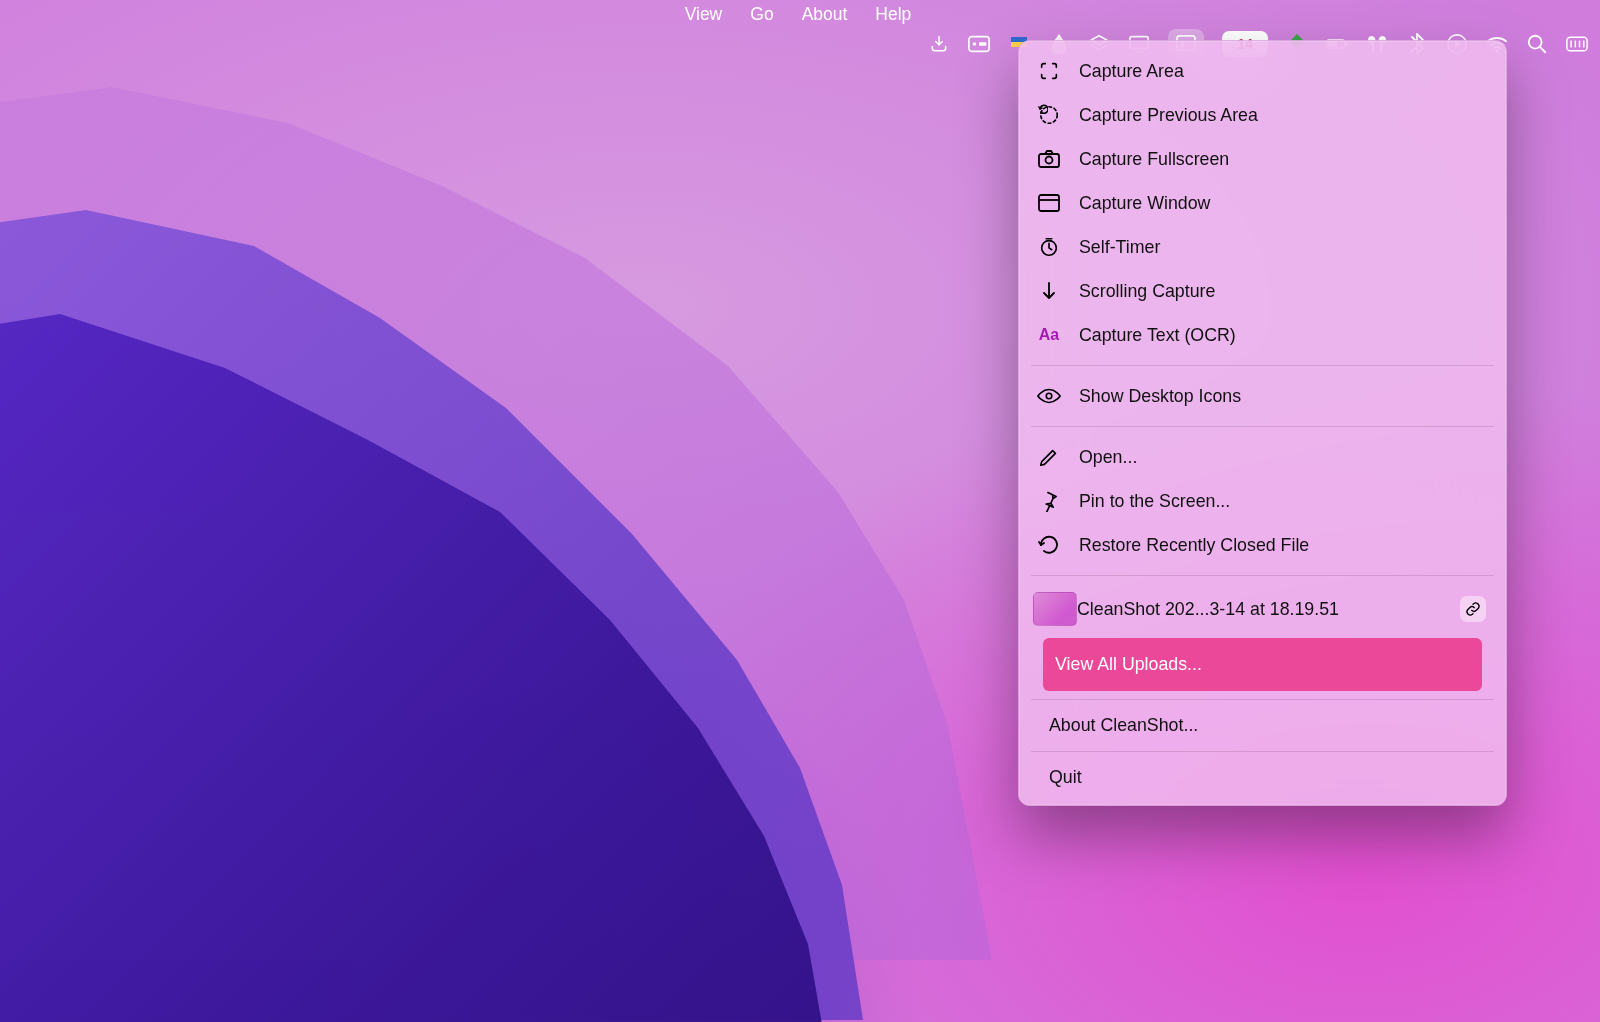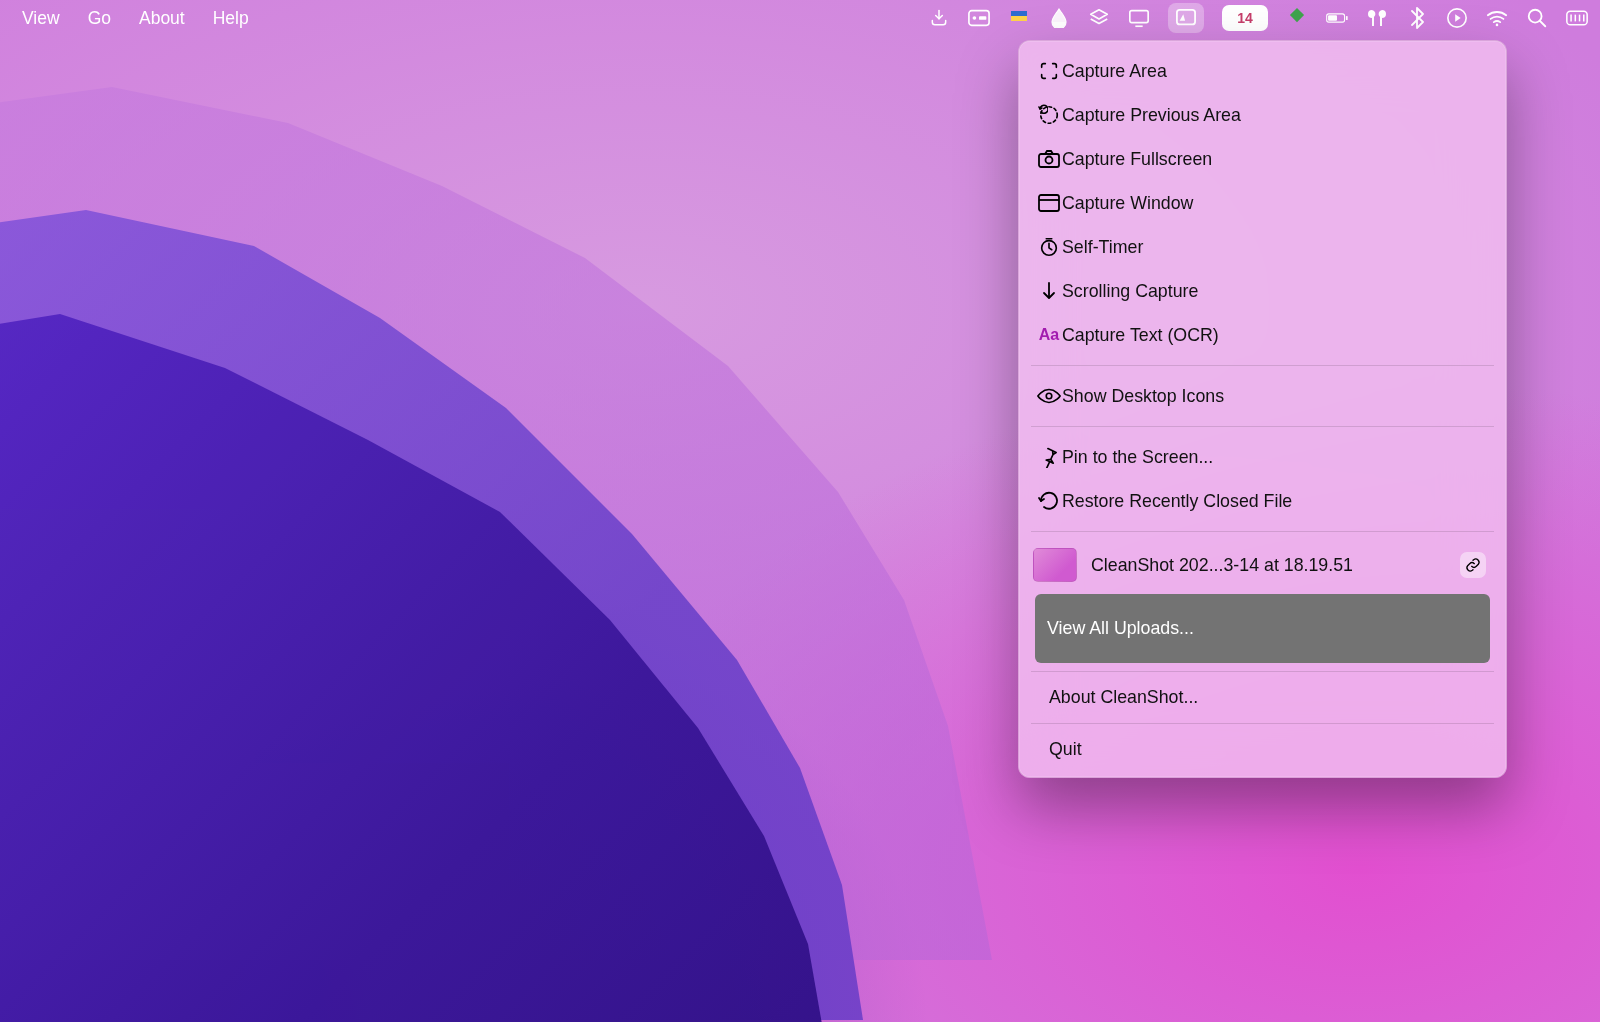--- a/index.html
+++ b/index.html
@@ -66,20 +66,21 @@
     position: absolute;
     top: 0; left: 0; right: 0;
     height: 36px;
     display: flex;
     align-items: center;
     padding: 0 12px 0 8px;
     z-index: 2;
     color: #fff;
     font-size: 17.5px;
     font-weight: 500;
+    flex-direction: column;
   }
   .menubar .left { display: flex; align-items: center; gap: 0; }
   .menubar .right { margin-left: auto; display: flex; align-items: center; gap: 18px; }
   .menu-item {
     padding: 4px 14px;
     border-radius: 6px;
     cursor: default;
   }
   .status-icon {
     width: 22px; height: 22px;
@@ -110,47 +111,47 @@
     border-radius: 12px;
     box-shadow: 0 30px 60px rgba(0,0,0,0.35), 0 0 0 0.5px rgba(255,255,255,0.25) inset;
     padding: 8px 0 10px 0;
     z-index: 3;
     font-size: 17.8px;
     color: #111;
   }
   .dd-item {
     display: flex;
     align-items: center;
-    gap: 1px;
+    gap: 18px;
     padding: 10px 18px 10px 18px;
     margin: 0 0;
   }
   .dd-item.hoverable { border-radius: 6px; }
   .dd-item.highlight {
-    background: #737373;
+    background: #ec4899;
     color: #fff;
     border-radius: 6px;
-    margin: 2px 16px;
-    padding: 24px 12px;
+    margin: 2px 24px;
+    padding: 16px 12px;
   }
   .dd-item .icon {
     width: 24px; height: 24px;
     display: inline-flex; align-items: center; justify-content: center;
     flex: 0 0 24px;
     color: #a21caf;
   }
   .dd-sep {
     height: 1px;
     background: rgba(0,0,0,0.12);
     margin: 8px 12px;
   }
   .dd-recent {
     display: flex;
     align-items: center;
-    gap: 14px;
+    gap: 0;
     padding: 8px 20px 10px 14px;
   }
   .thumb {
     width: 42px; height: 32px;
     border-radius: 5px;
     background: linear-gradient(135deg, #e08bd8 0%, #d05ad0 70%);
     border: 1px solid rgba(0,0,0,0.08);
     flex: 0 0 42px;
   }
   .dd-recent .label {
@@ -385,20 +386,28 @@
       <svg width="26" height="18" viewBox="0 0 26 18" fill="none" stroke="black" stroke-width="1.8">
         <path d="M1 9s4.5-7 12-7 12 7 12 7-4.5 7-12 7S1 9 1 9z"></path>
           <circle cx="13" cy="9" r="3"></circle>
       </svg>
     </span>
     <span>Show Desktop Icons</span>
   </div>
 
   <div class="dd-sep"></div>
 
+  <div class="dd-item hoverable">
+    <span class="icon">
+      <svg width="22" height="22" viewBox="0 0 24 24" fill="none" stroke="black" stroke-width="1.8" stroke-linecap="round" stroke-linejoin="round">
+        <path d="M3 21l4-1 12-12-3-3L4 17l-1 4z"></path>
+      </svg>
+    </span>
+    <span>Open...</span>
+  </div>
 
   <div class="dd-item hoverable">
     <span class="icon">
       <svg width="22" height="22" viewBox="0 0 24 24" fill="none" stroke="black" stroke-width="1.8" stroke-linecap="round" stroke-linejoin="round">
         <path d="M14 3l7 7-4 1-4 4 1 5-3-3-6 6 6-6-3-3 5 1 4-4 1-4z" transform="rotate(-20 12 12)"></path>
       </svg>
     </span>
     <span>Pin to the Screen...</span>
   </div>
 

